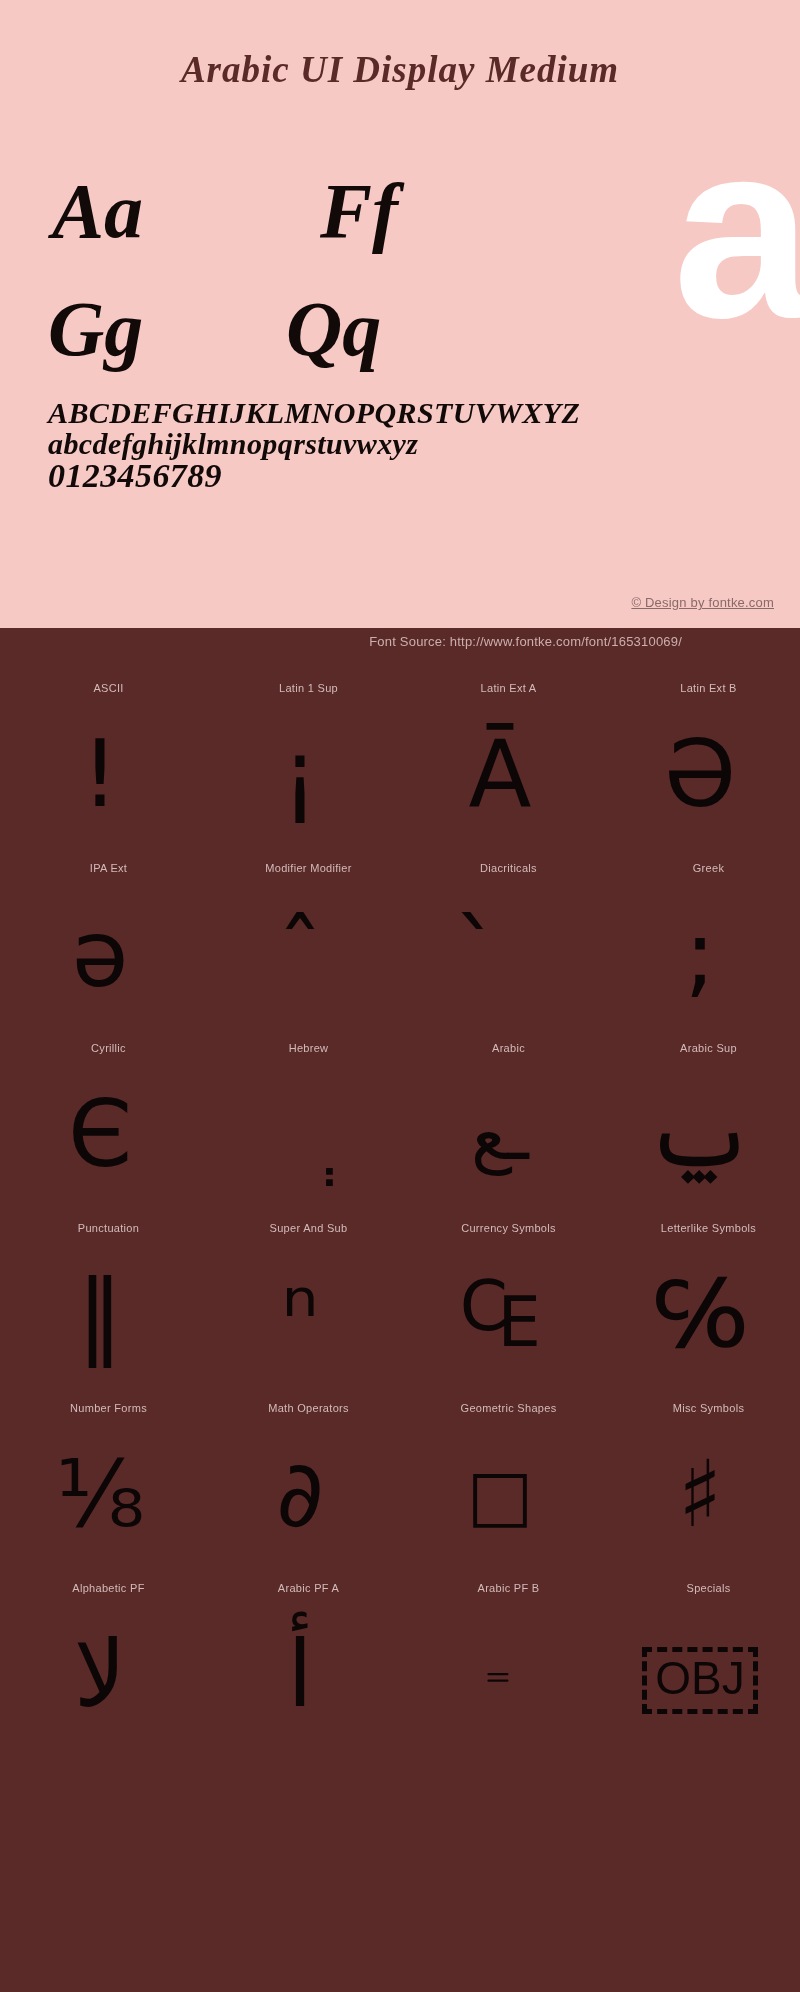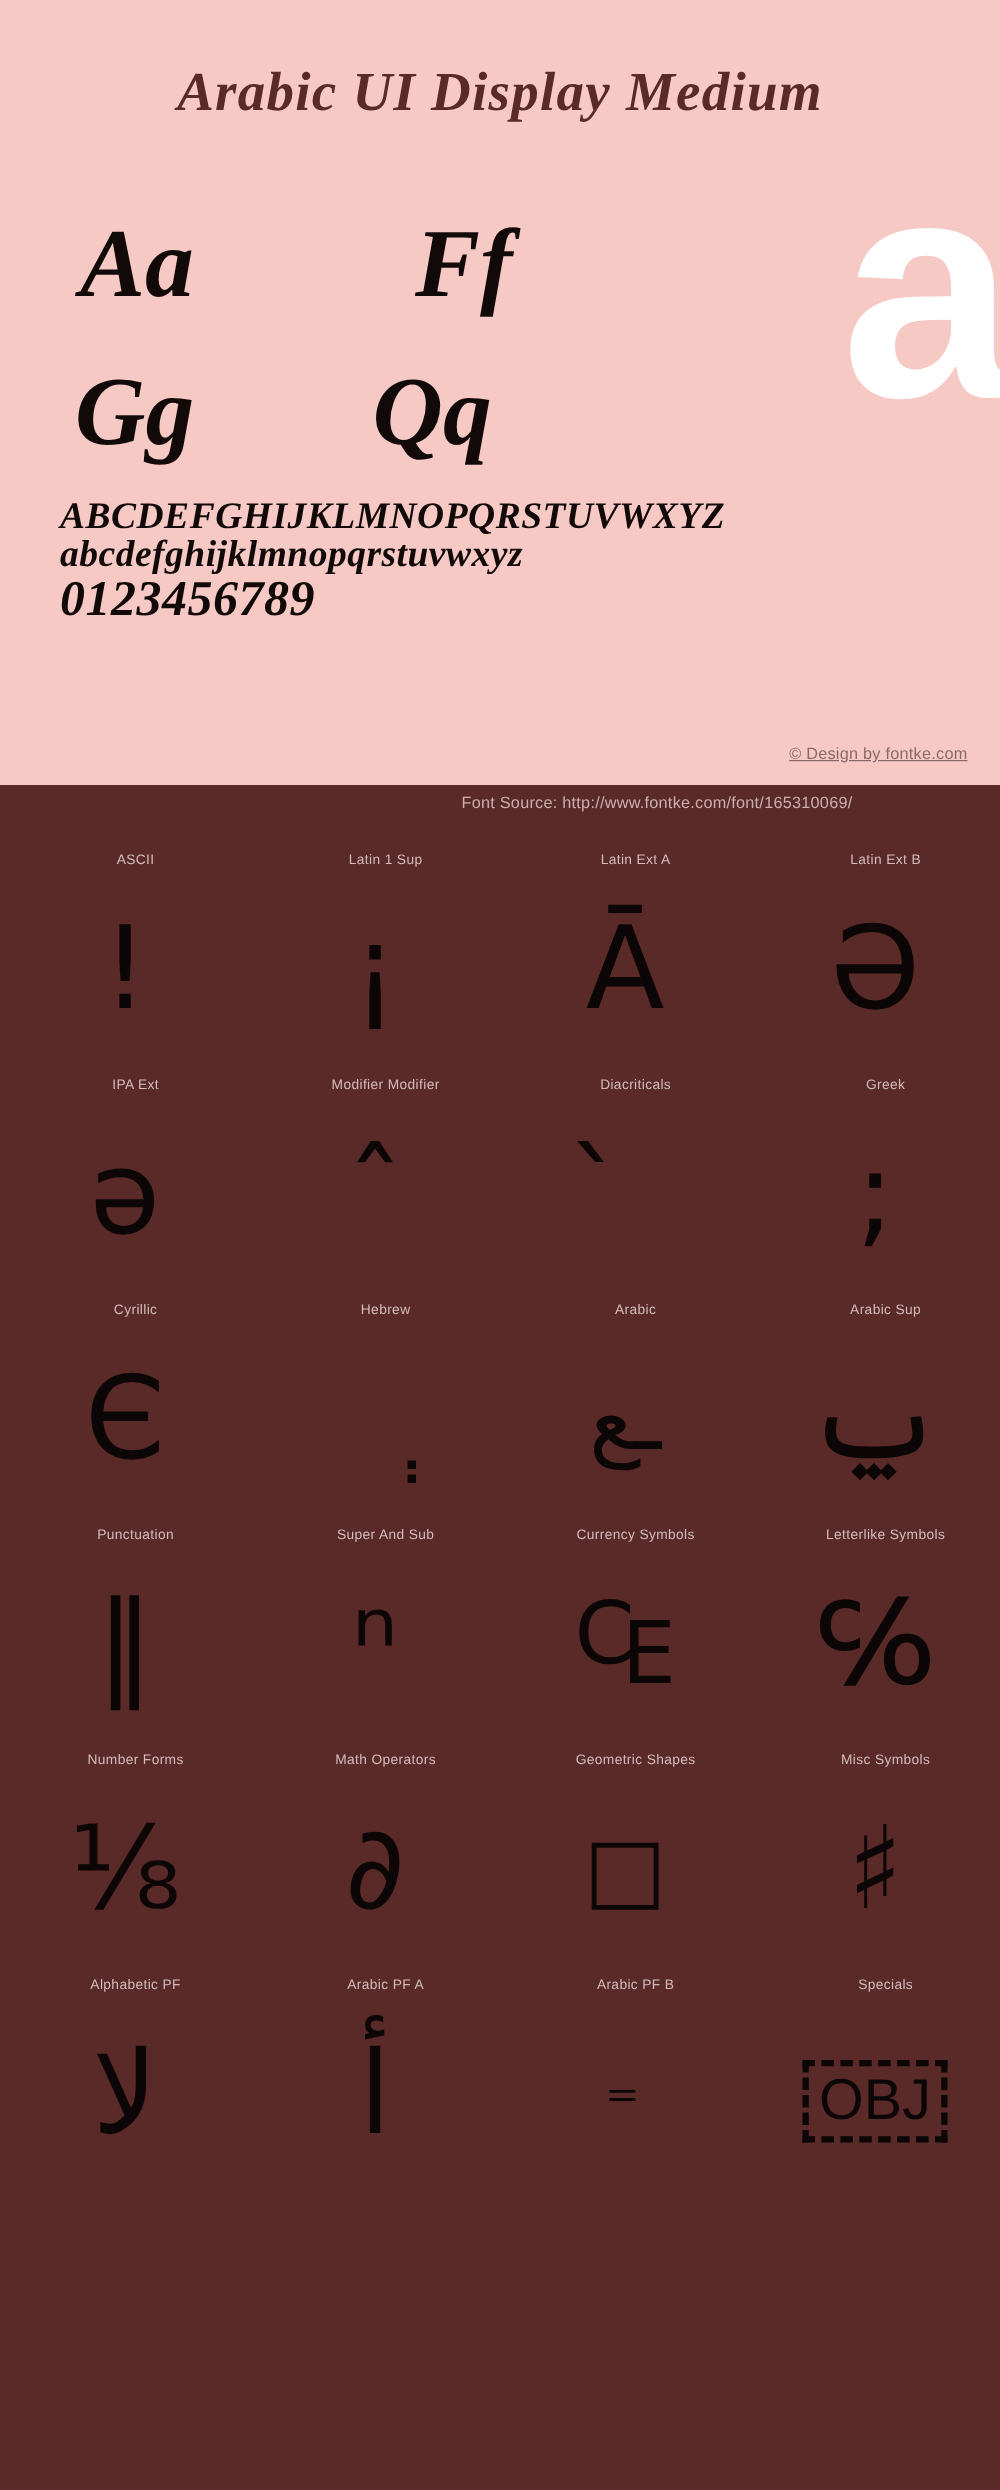--- a/index.html
+++ b/index.html
@@ -26,29 +26,29 @@
 
   .font-title {
     position: absolute;
     left: 0;
     right: 0;
     top: 48px;
     text-align: center;
     font-family: "Liberation Serif", "DejaVu Serif", serif;
     font-style: italic;
     font-weight: 700;
-    font-size: 44px;
+    font-size: 37px;
     letter-spacing: 1px;
     color: #5a2a28;
     white-space: nowrap;
   }
 
   .big-letter-grid {
     position: absolute;
-    left: 60px;
+    left: 48px;
     top: 172px;
     width: 360px;
     height: 230px;
   }
   .big-pair {
     position: absolute;
     font-family: "Liberation Serif", "DejaVu Serif", serif;
     font-style: italic;
     font-weight: 700;
     font-size: 78px;
@@ -82,21 +82,21 @@
     color: #120a09;
   }
   .alpha-line {
     font-size: 31px;
     line-height: 1.02;
     letter-spacing: 0.4px;
     white-space: nowrap;
   }
   .alpha-upper { font-size: 30px; }
   .alpha-lower { font-size: 30px; }
-  .alpha-digits { font-size: 40px; }
+  .alpha-digits { font-size: 34px; }
 
   .credit-line {
     position: absolute;
     right: 26px;
     bottom: 18px;
     font-size: 13px;
     color: #8a6a68;
     letter-spacing: 0.2px;
     white-space: nowrap;
     text-decoration: underline;

